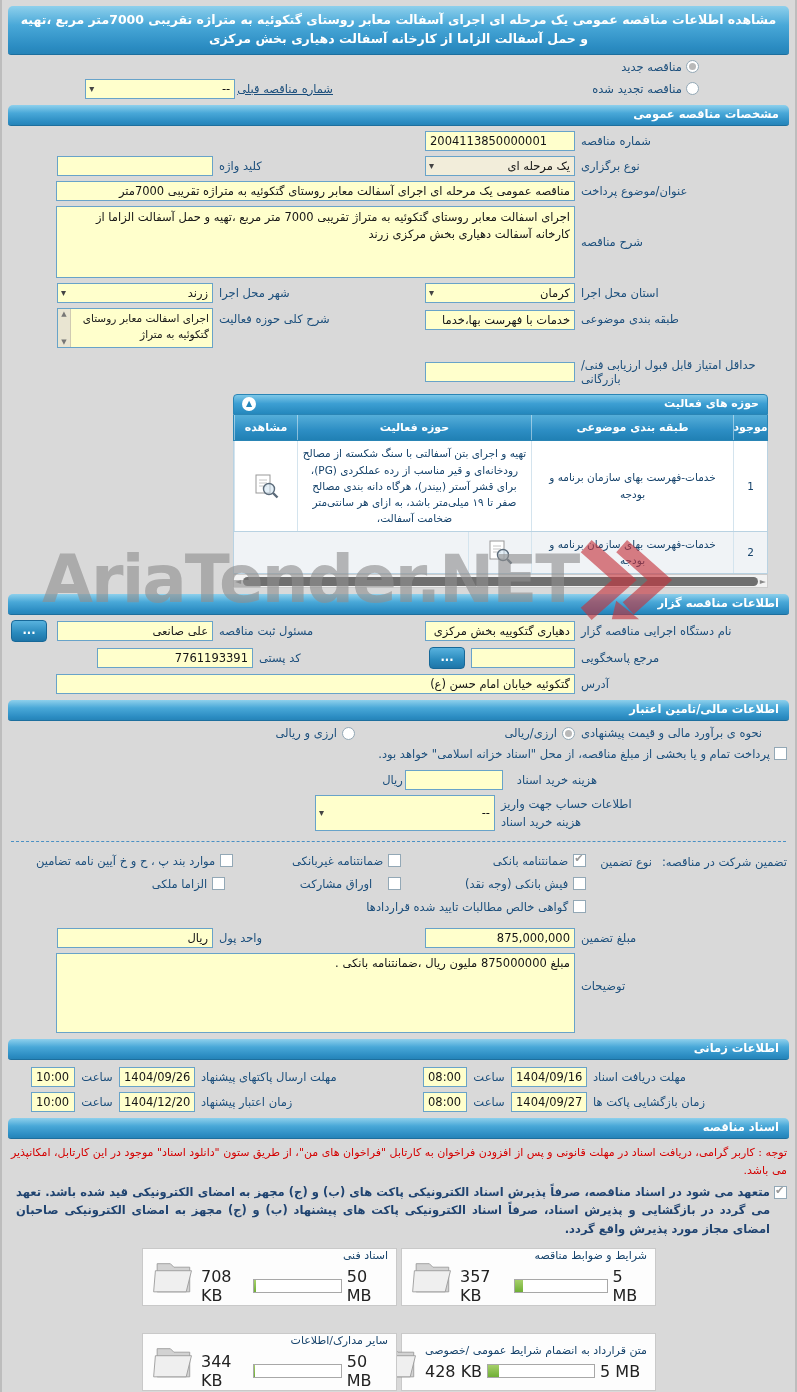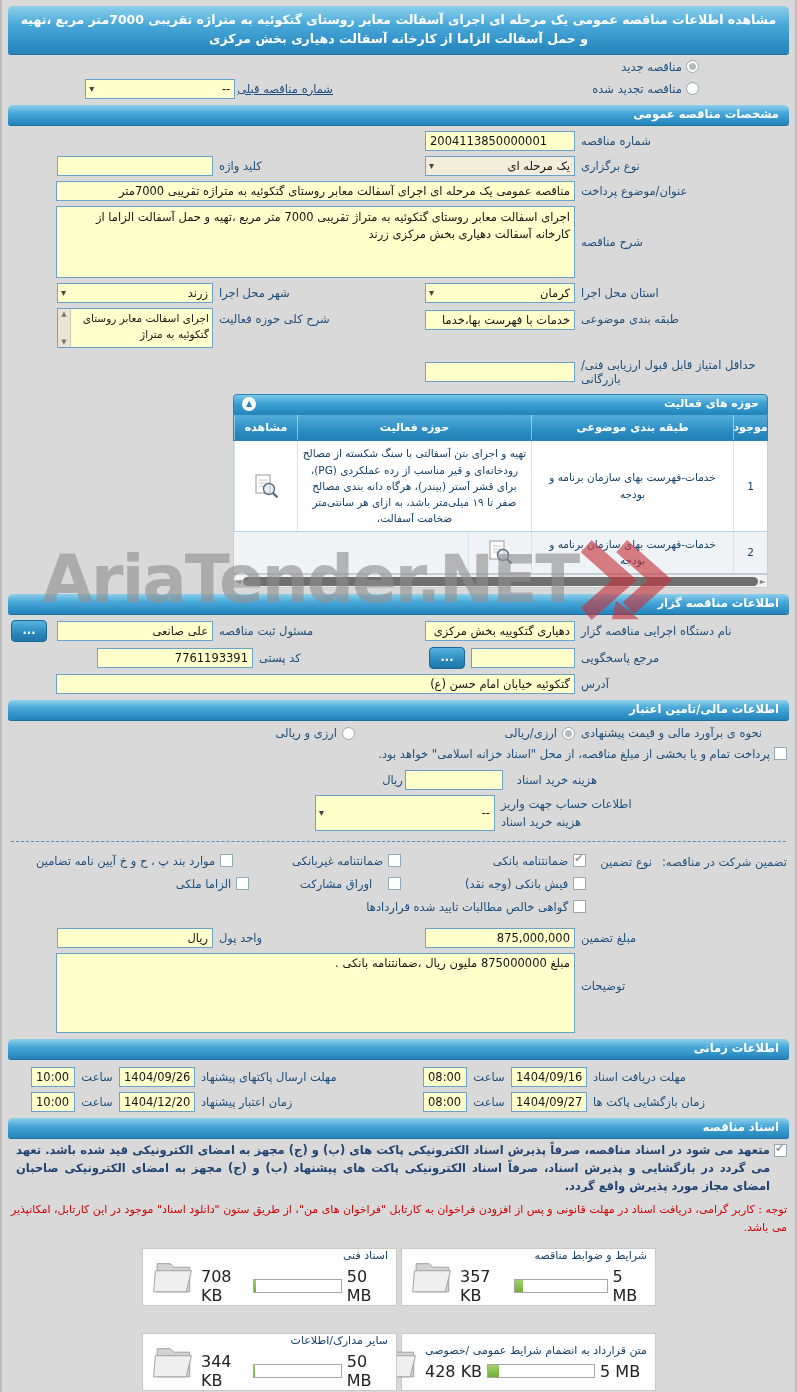--- a/index.html
+++ b/index.html
@@ -294,21 +294,21 @@
         <span class="gopt">
             <span class="ck"></span>
             <span>موارد بند پ ، ح و خ آیین نامه تضامین</span>
           </span>
       </span>
       <span style="display:flex; margin-bottom:9px;">
         <span class="gopt" style="width:185px;">
             <span class="ck"></span>
             <span>فیش بانکی (وجه نقد)</span>
           </span>
-        <span class="gopt" style="width:152px;gap:16px;">
+        <span class="gopt" style="width:176px;gap:16px;">
             <span class="ck"></span>
             <span>اوراق مشارکت</span>
           </span>
         <span class="gopt">
             <span class="ck"></span>
             <span>الزاما ملکی</span>
           </span>
       </span>
       <span style="display:flex;">
         <span class="gopt">
@@ -352,26 +352,26 @@
     <span class="inp center num" style="width:44px;">08:00</span>
     <span class="gap" style="width:82px;"></span>
     <span style="width:146px; text-align:left; padding-left:6px;">زمان اعتبار پیشنهاد</span>
     <span class="inp center num" style="width:76px;">1404/12/20</span>
     <span style="width:44px; text-align:center;">ساعت</span>
     <span class="inp center num" style="width:44px;">10:00</span>
   </div>
 
   <div class="bar">اسناد مناقصه</div>
 
+  <div class="row redtxt" style="font-size:11px;">توجه : کاربر گرامی، دریافت اسناد در مهلت قانونی و پس از افزودن فراخوان به کارتابل "فراخوان های من"، از طریق ستون "دانلود اسناد" موجود در این کارتابل، امکانپذیر می باشد.</div>
+
   <div class="row" style="align-items:flex-start; margin-top:2px;">
     <span class="ck on" style="margin-top:3px;"></span>
     <span class="navy" style="padding-right:4px; width:758px; text-align:justify;">متعهد می شود در اسناد مناقصه، صرفاً پذیرش اسناد الکترونیکی پاکت های (ب) و (ج) مجهز به امضای الکترونیکی قید شده باشد. تعهد می گردد در بازگشایی و پذیرش اسناد، صرفاً اسناد الکترونیکی پاکت های پیشنهاد (ب) و (ج) مجهز به امضای الکترونیکی صاحبان امضای مجاز مورد پذیرش واقع گردد.</span>
   </div>
-
-  <div class="row redtxt" style="font-size:11px;">توجه : کاربر گرامی، دریافت اسناد در مهلت قانونی و پس از افزودن فراخوان به کارتابل "فراخوان های من"، از طریق ستون "دانلود اسناد" موجود در این کارتابل، امکانپذیر می باشد.</div>
 
   <div class="files">
     <div class="fbox">
       <div class="finfo">
         <div class="flabel">شرایط و ضوابط مناقصه</div>
         <div class="fbar">
           <span>357 KB</span>
           <span class="track">
               <span class="fill" style="width: 9%;"></span>
             </span>

